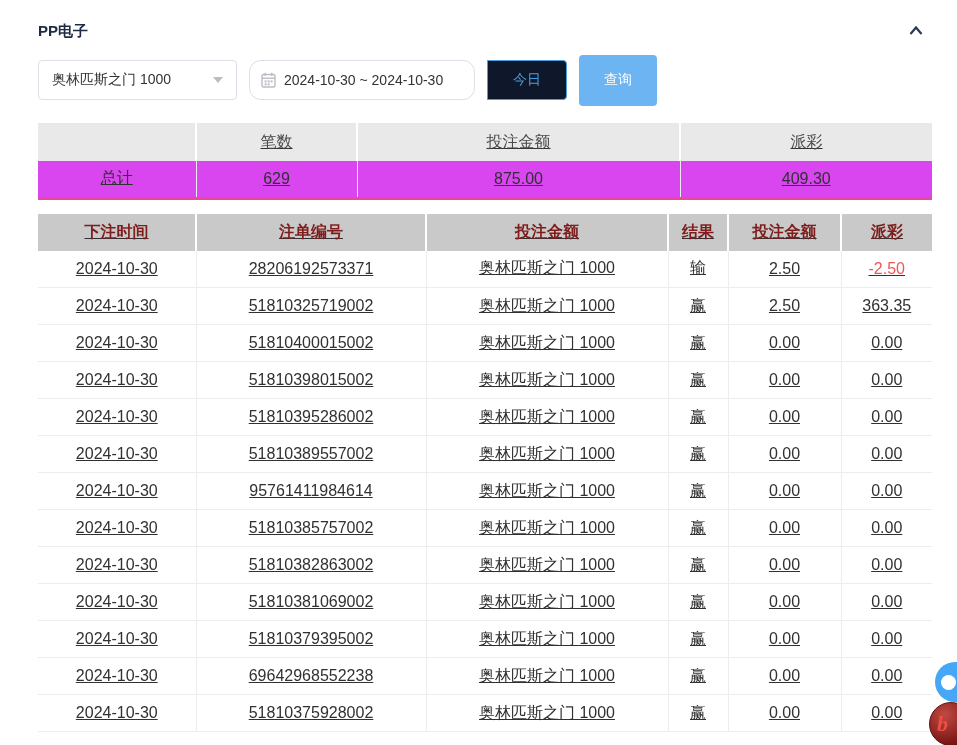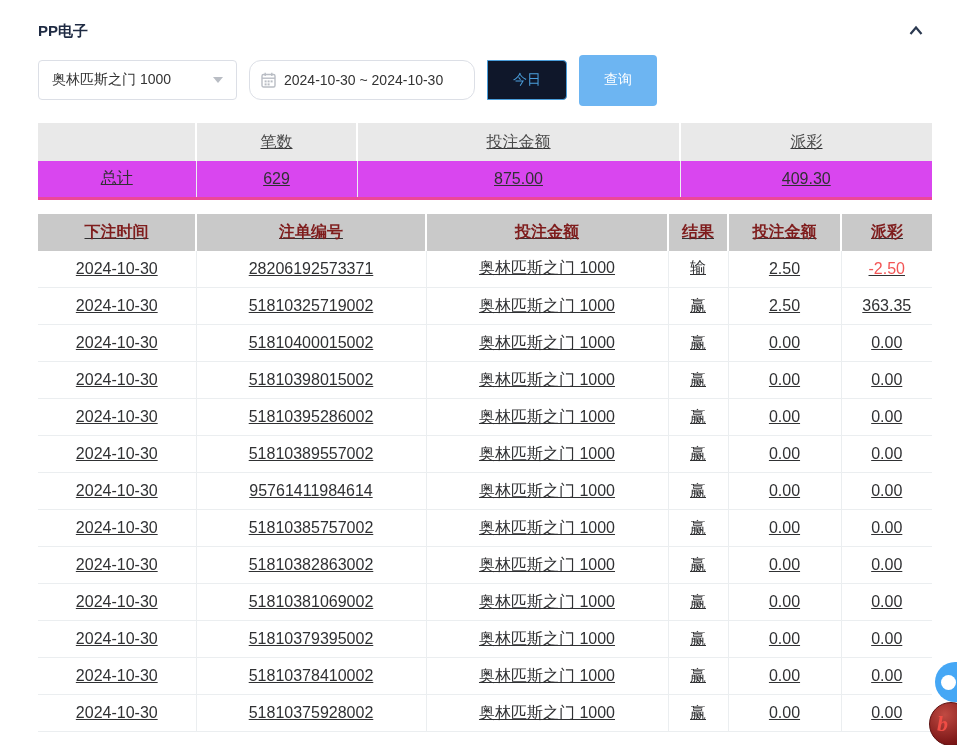--- a/index.html
+++ b/index.html
@@ -283,21 +283,21 @@
         <tr>
           <td>2024-10-30</td>
           <td>51810379395002</td>
           <td>奥林匹斯之门 1000</td>
           <td>赢</td>
           <td>0.00</td>
           <td>0.00</td>
         </tr>
         <tr>
           <td>2024-10-30</td>
-          <td>51810378410002</td>
+          <td>69642968552238</td>
           <td>奥林匹斯之门 1000</td>
           <td>赢</td>
           <td>0.00</td>
           <td>0.00</td>
         </tr>
         <tr>
           <td>2024-10-30</td>
           <td>51810375928002</td>
           <td>奥林匹斯之门 1000</td>
           <td>赢</td>

